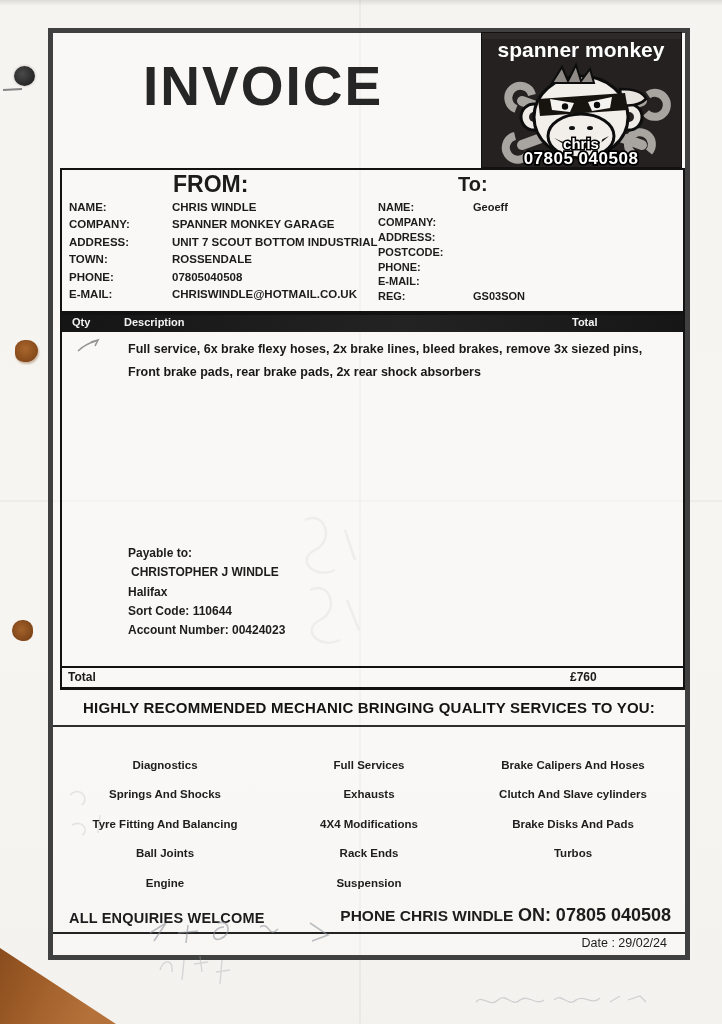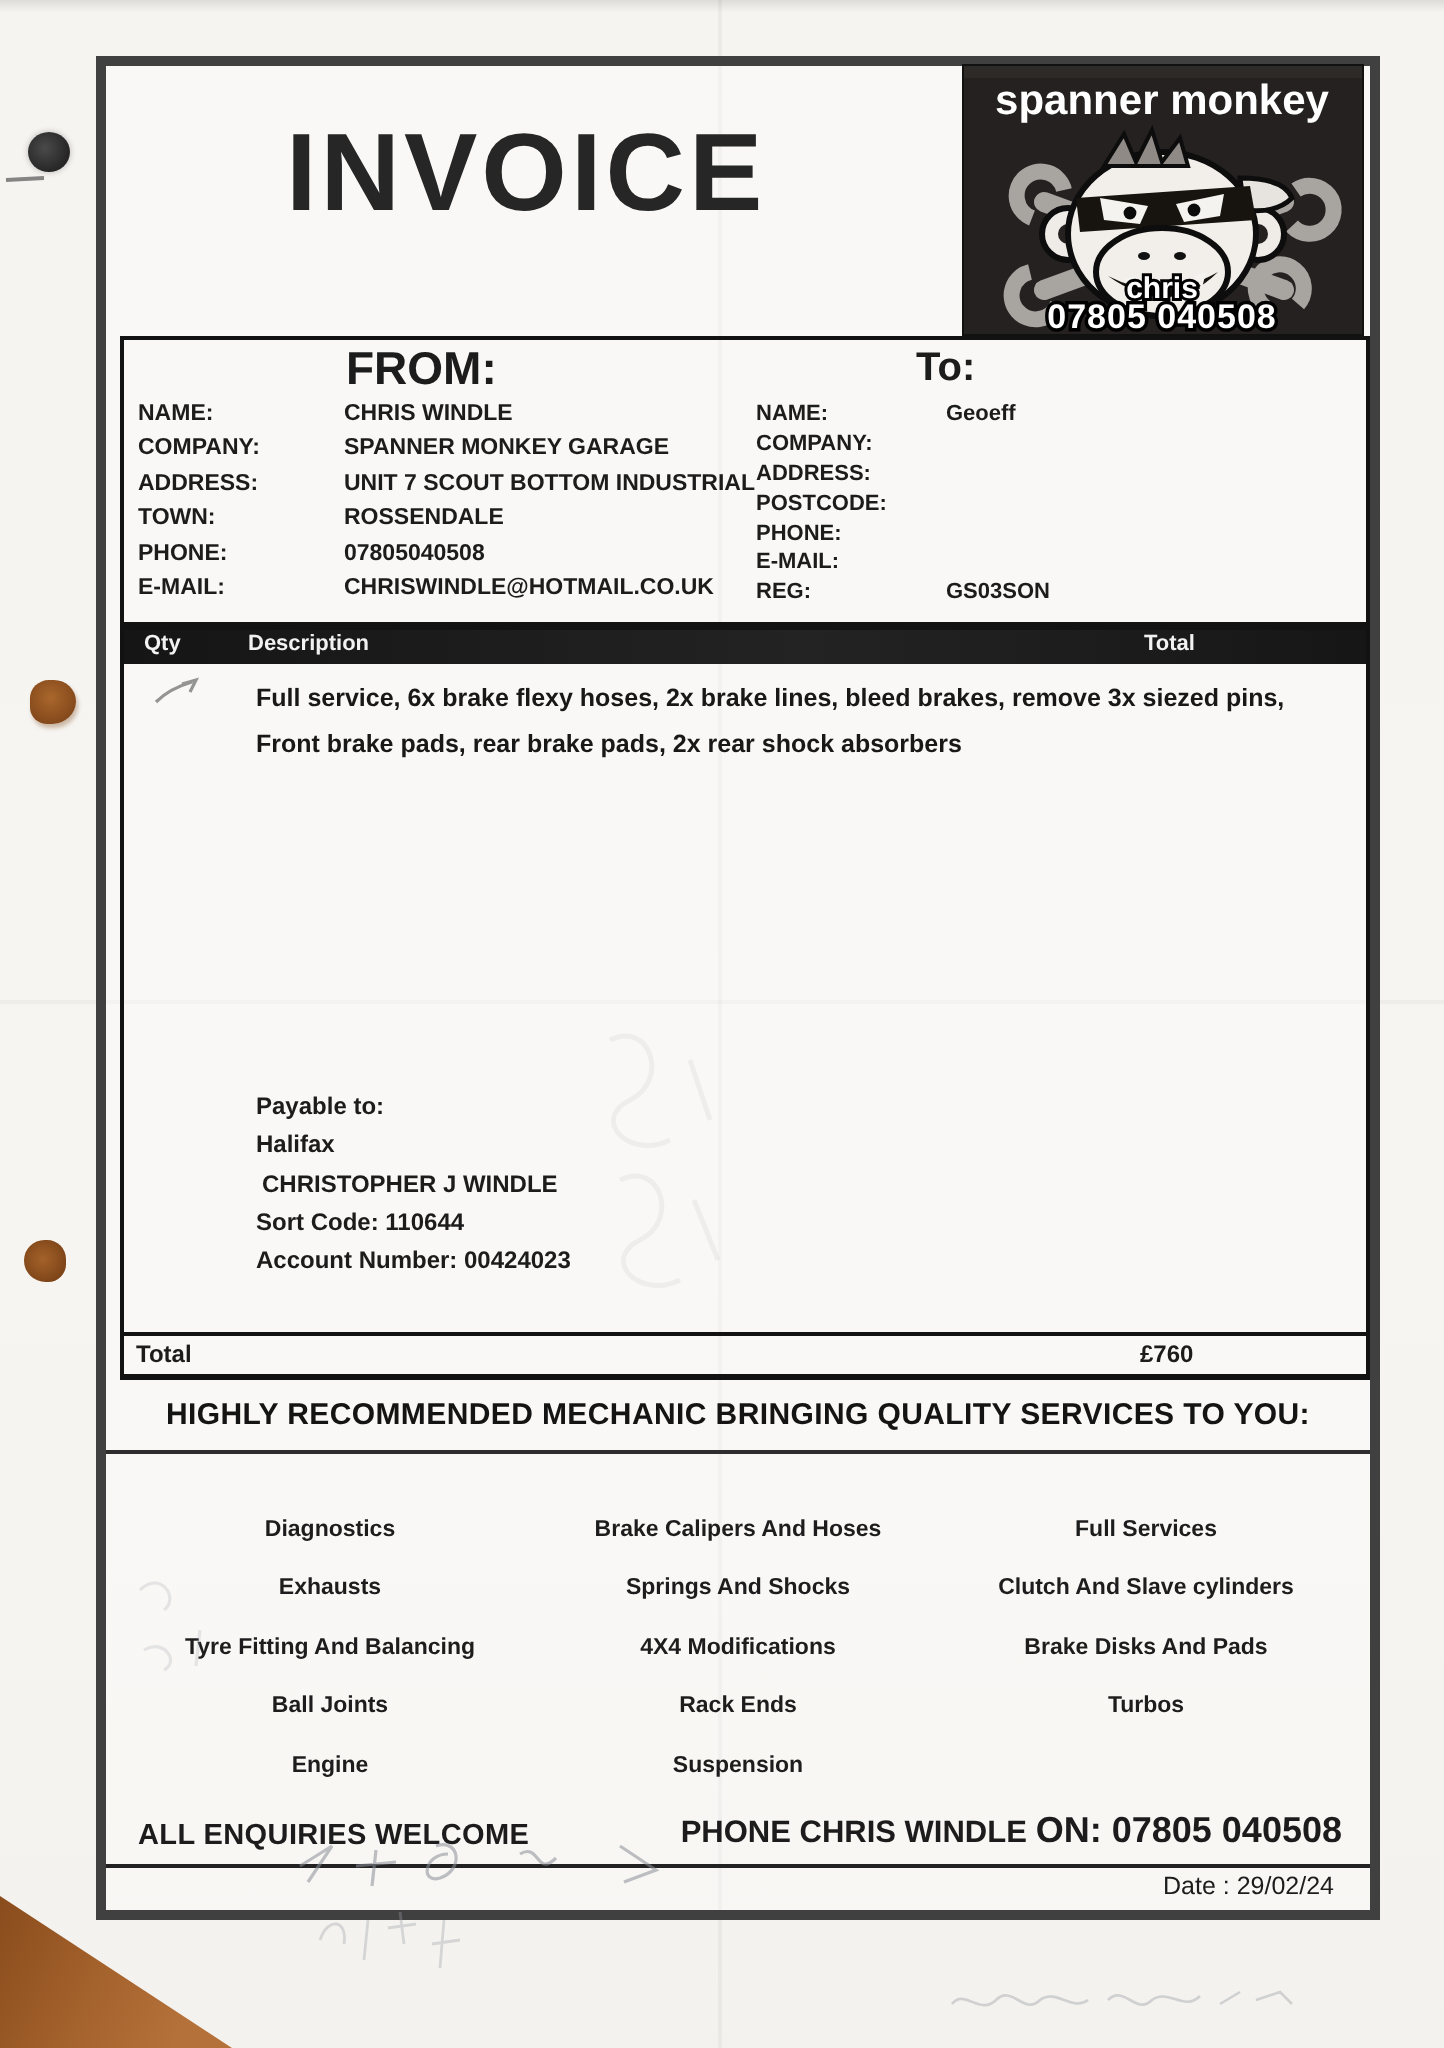--- a/index.html
+++ b/index.html
@@ -183,41 +183,41 @@
     <div class="items-body">
       <svg class="scribble" style="left:14px;top:6px;" width="26" height="16" viewBox="0 0 26 16">
         <path d="M2 13 C7 8 13 5 20 3 M15 4 L22 2 L19 8" stroke="#7b7b7b" stroke-width="1.6" fill="none" opacity="0.8"></path>
       </svg>
       <div class="desc-lines">
         <div>Full service, 6x brake flexy hoses, 2x brake lines, bleed brakes, remove 3x siezed pins,</div>
         <div>Front brake pads, rear brake pads, 2x rear shock absorbers</div>
       </div>
       <div class="payable">
         <div>Payable to:</div>
+        <div style="padding-left:3px;">CHRISTOPHER J WINDLE</div>
         <div>Halifax</div>
-        <div style="padding-left:3px;">CHRISTOPHER J WINDLE</div>
         <div>Sort Code: 110644</div>
         <div>Account Number: 00424023</div>
       </div>
     </div>
     <div class="total-row">
       <span class="total-label">Total</span>
       <span class="total-value">£760</span>
     </div>
   </div>
 
   <div class="banner">HIGHLY RECOMMENDED MECHANIC BRINGING QUALITY SERVICES TO YOU:</div>
   <div class="banner-rule"></div>
 
   <div class="services">
     <div class="svc">Diagnostics</div>
+    <div class="svc">Full Services</div>
     <div class="svc">Brake Calipers And Hoses</div>
-    <div class="svc">Full Services</div>
+    <div class="svc">Springs And Shocks</div>
     <div class="svc">Exhausts</div>
-    <div class="svc">Springs And Shocks</div>
     <div class="svc">Clutch And Slave cylinders</div>
     <div class="svc">Tyre Fitting And Balancing</div>
     <div class="svc">4X4 Modifications</div>
     <div class="svc">Brake Disks And Pads</div>
     <div class="svc">Ball Joints</div>
     <div class="svc">Rack Ends</div>
     <div class="svc">Turbos</div>
     <div class="svc">Engine</div>
     <div class="svc">Suspension</div>
   </div>

